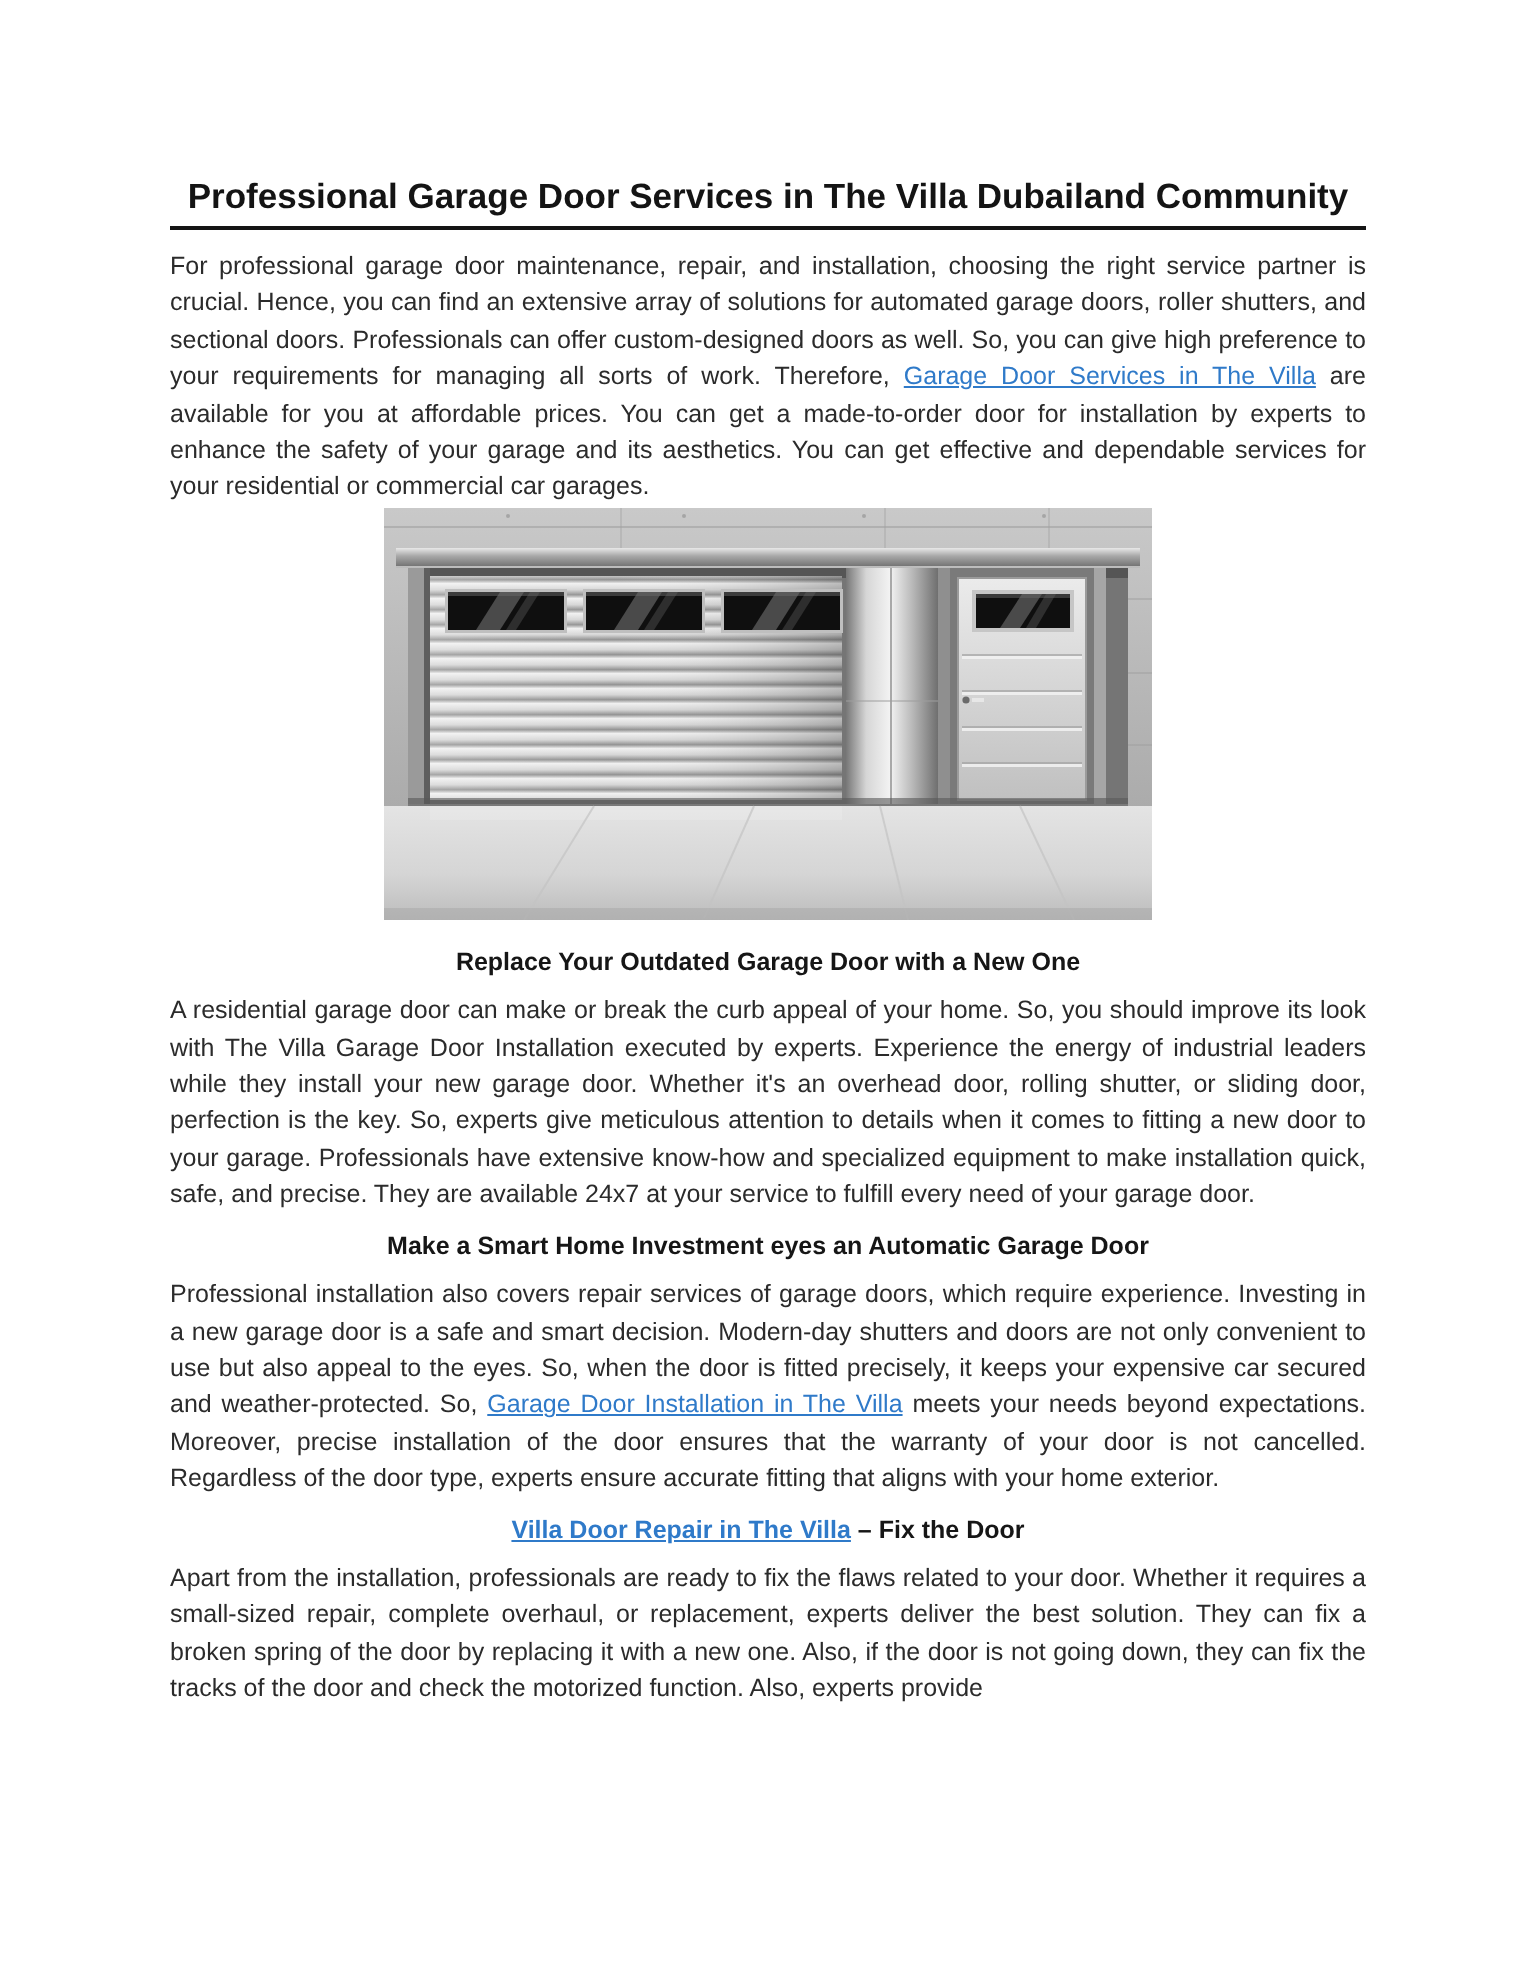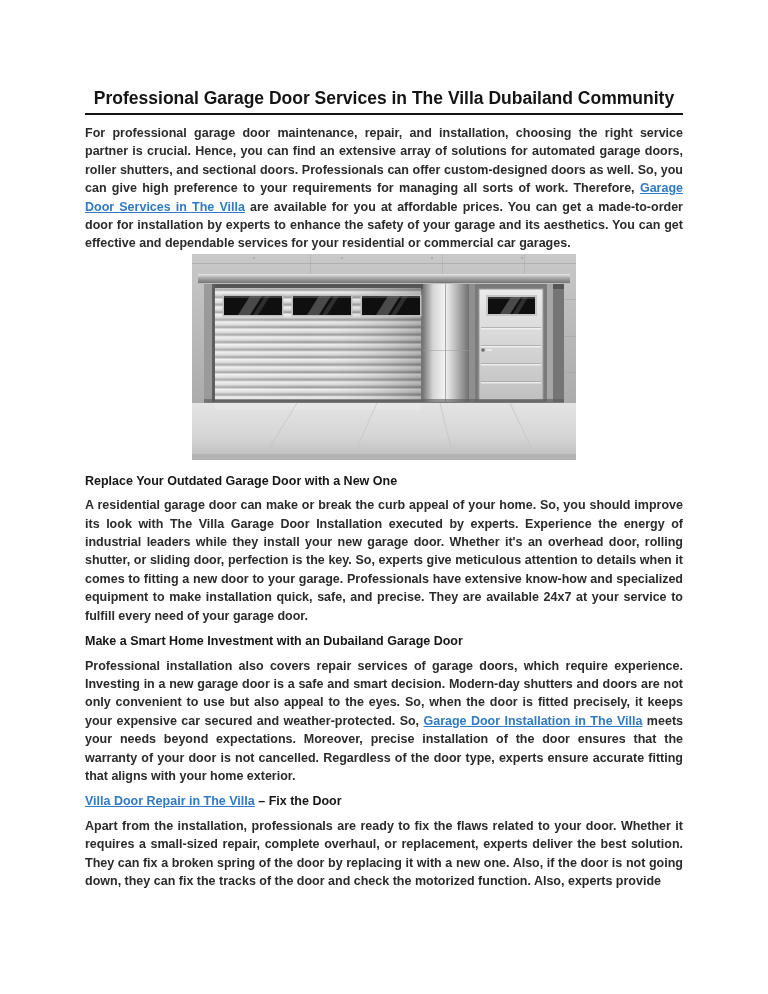--- a/index.html
+++ b/index.html
@@ -8,26 +8,26 @@
     font-family:"Liberation Sans",sans-serif;color:#2b2b2b;
   }
   .page{padding:86px 115px 0 85px;width:598px;}
   .doc-title{
     font-size:17.5px;font-weight:bold;line-height:24px;text-align:center;
     color:#141414;margin:0 0 3px 0;
   }
   .title-rule{height:2px;background:#151515;border:0;margin:0 0 9px 0;}
   p.body-para{
     font-size:12.5px;line-height:18.4px;text-align:justify;
-    margin:4px 0 7px 0;color:#2b2b2b;font-weight:bold;
+    margin:4px 0 7px 0;color:#2b2b2b;
   }
   p.intro-para{margin-bottom:1px;}
   .heading{
     font-size:12.5px;line-height:18.4px;font-weight:bold;
-    margin:0 0 6px 0;color:#161616;text-align:left;
+    margin:0 0 6px 0;color:#161616;text-align:center;
   }
   .link{color:#2f7ac9;text-decoration:underline;cursor:pointer;}
   .figure-wrap{width:384px;margin:1px auto 12px auto;}
   .figure-wrap svg{display:block;}
 </style>
 </head>
 <body>
 
 <div class="page">
 
@@ -145,19 +145,19 @@
       <path d="M160 205 L185 149" stroke="#c3c3c3" stroke-width="1" opacity="0.7" fill="none"></path>
       <path d="M262 206 L248 149" stroke="#c3c3c3" stroke-width="1" opacity="0.7" fill="none"></path>
       <path d="M345 206 L318 149" stroke="#c3c3c3" stroke-width="1" opacity="0.7" fill="none"></path>
       <rect x="0" y="200" width="384" height="6" fill="#a3a3a3" opacity="0.45"></rect>
     </svg>
   </div>
 
   <h2 class="heading">Replace Your Outdated Garage Door with a New One</h2>
   <p class="body-para">A residential garage door can make or break the curb appeal of your home. So, you should improve its look with The Villa Garage Door Installation executed by experts. Experience the energy of industrial leaders while they install your new garage door. Whether it's an overhead door, rolling shutter, or sliding door, perfection is the key. So, experts give meticulous attention to details when it comes to fitting a new door to your garage. Professionals have extensive know-how and specialized equipment to make installation quick, safe, and precise. They are available 24x7 at your service to fulfill every need of your garage door.</p>
 
-  <h2 class="heading">Make a Smart Home Investment with an Dubailand Garage Door</h2>
+  <h2 class="heading">Make a Smart Home Investment eyes an Automatic Garage Door</h2>
   <p class="body-para"><span>Professional installation also covers repair services of garage doors, which require experience. Investing in a new garage door is a safe and smart decision. Modern-day shutters and doors are not only convenient to use but also appeal to the eyes. So, when the door is fitted precisely, it keeps your expensive car secured and weather-protected. So, </span><a class="link">Garage Door Installation in The Villa</a><span> meets your needs beyond expectations. Moreover, precise installation of the door ensures that the warranty of your door is not cancelled. Regardless of the door type, experts ensure accurate fitting that aligns with your home exterior.</span></p>
 
   <h2 class="heading"><a class="link">Villa Door Repair in The Villa</a><span> – Fix the Door</span></h2>
   <p class="body-para">Apart from the installation, professionals are ready to fix the flaws related to your door. Whether it requires a small-sized repair, complete overhaul, or replacement, experts deliver the best solution. They can fix a broken spring of the door by replacing it with a new one. Also, if the door is not going down, they can fix the tracks of the door and check the motorized function. Also, experts provide</p>
 
 </div>
 
 </body></html>

